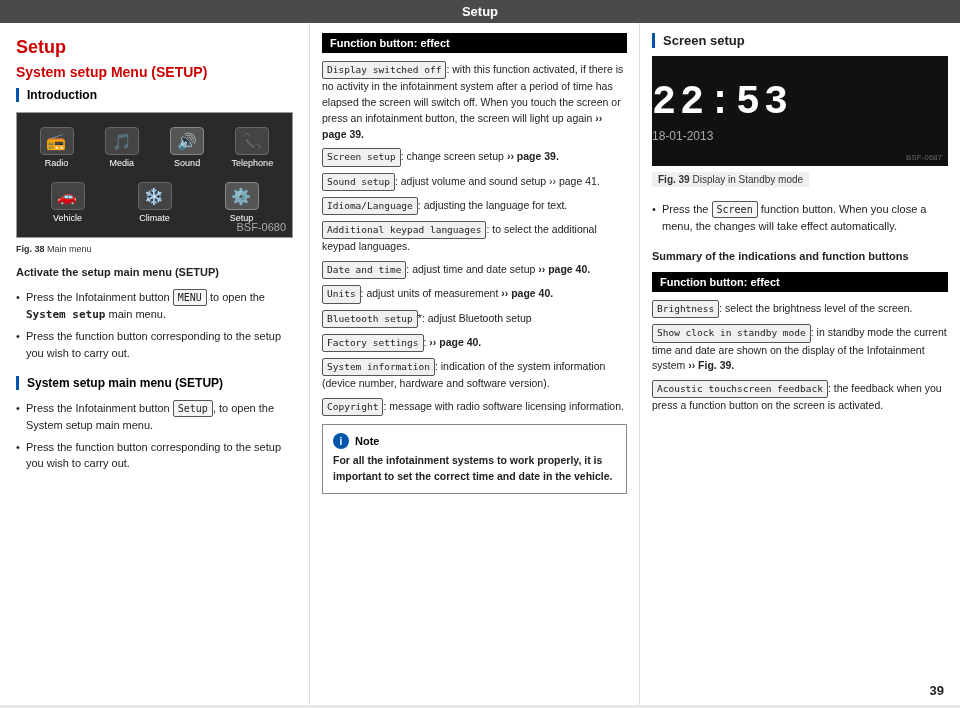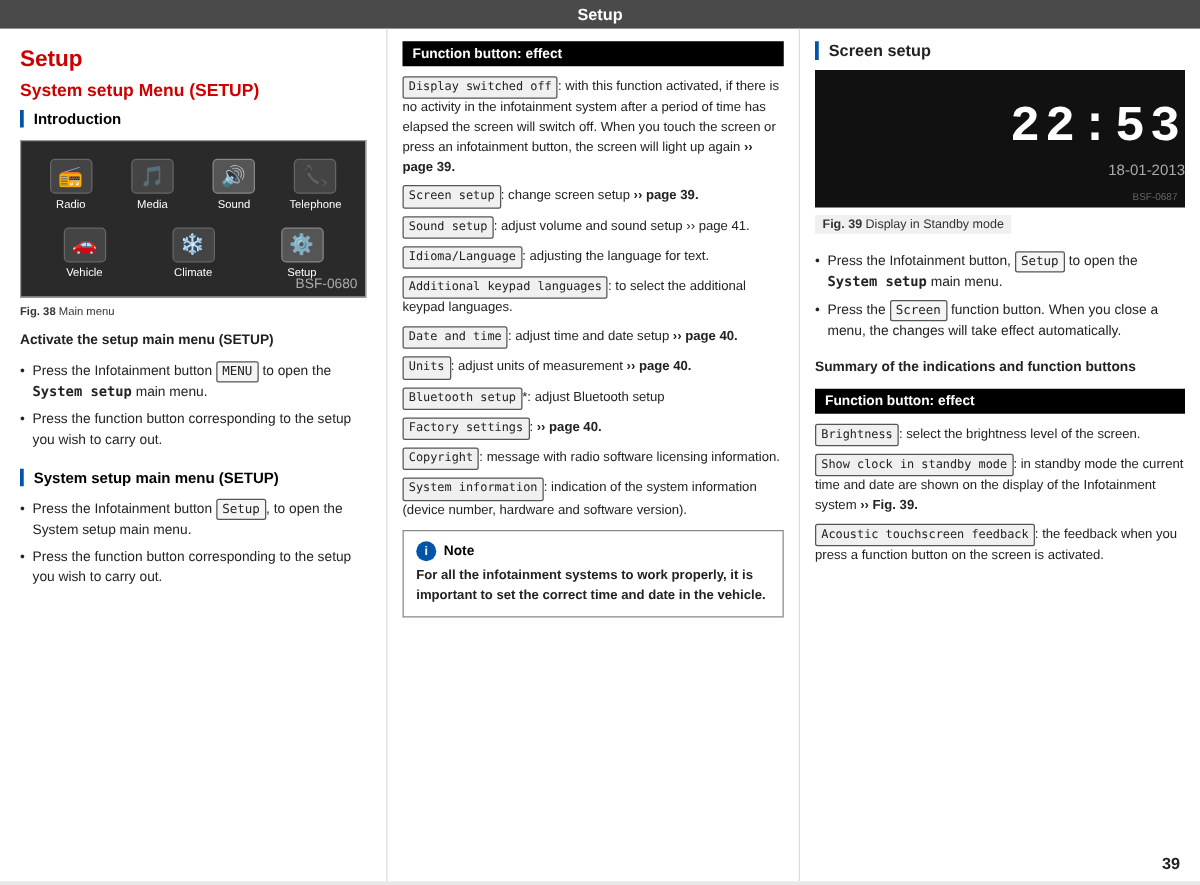--- a/index.html
+++ b/index.html
@@ -256,21 +256,21 @@
       color: #222;
     }
 
     
     .screen-display {
       background: #111;
       width: 100%;
       height: 110px;
       display: flex;
       flex-direction: column;
-      align-items: flex-end;
+      align-items: flex-start;
       justify-content: center;
       margin-bottom: 6px;
       position: relative;
     }
 
     .clock-display {
       font-size: 40px;
       color: white;
       font-weight: bold;
       letter-spacing: 4px;
@@ -439,25 +439,25 @@
 
     <div class="func-item">
       <span class="func-tag">Bluetooth setup</span>*: adjust Bluetooth setup
     </div>
 
     <div class="func-item">
       <span class="func-tag">Factory settings</span>: <span style="font-weight:bold;">›› page 40.</span>
     </div>
 
     <div class="func-item">
+      <span class="func-tag">System information</span>: indication of the system information (device number, hardware and software version).
+    </div>
+
+    <div class="func-item">
       <span class="func-tag">Copyright</span>: message with radio software licensing information.
-    </div>
-
-    <div class="func-item">
-      <span class="func-tag">System information</span>: indication of the system information (device number, hardware and software version).
     </div>
 
     <div class="note-box">
       <div class="note-header">
         <div class="note-icon">i</div>
         <span>Note</span>
       </div>
       <div class="note-text-bold">For all the infotainment systems to work properly, it is important to set the correct time and date in the vehicle.</div>
     </div>
   </div>
@@ -471,23 +471,20 @@
       <div class="bsf-corner">BSF-0687</div>
     </div>
 
     <div style="margin-bottom: 6px;">
       <span class="fig-caption-box">
         <span class="fig-number">Fig. 39</span>
         <span> </span><span>Display in Standby mode</span>
       </span>
     </div>
 
-    <div class="bullet-item">
-      Press the Infotainment button, <span class="inline-btn">Setup</span> to open the <span style="font-family: monospace; font-weight: bold;">System setup</span> main menu.
-    </div>
 
     <div class="bullet-item">
       Press the <span class="inline-btn">Screen</span> function button. When you close a menu, the changes will take effect automatically.
     </div>
 
     <div style="height: 8px;"></div>
 
     <div class="body-text">
       <strong>Summary of the indications and function buttons</strong>
     </div>

